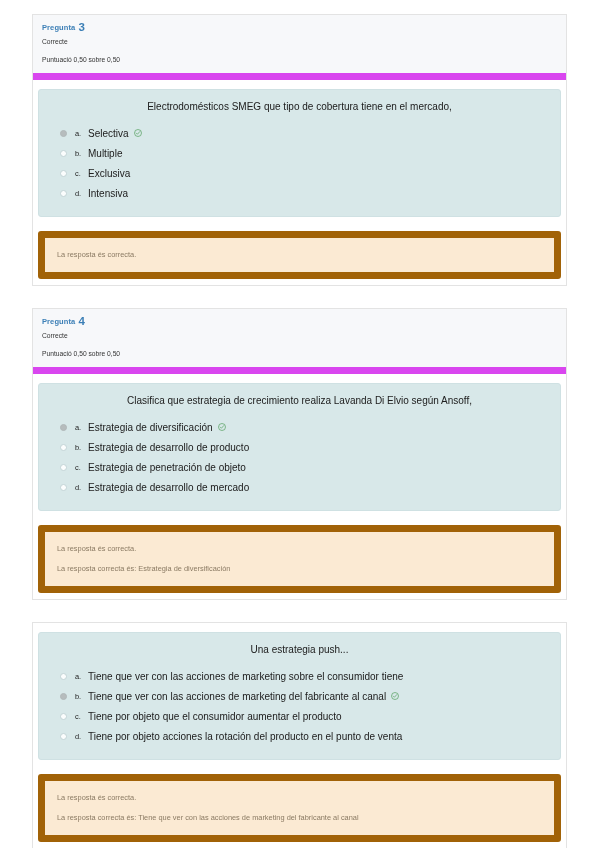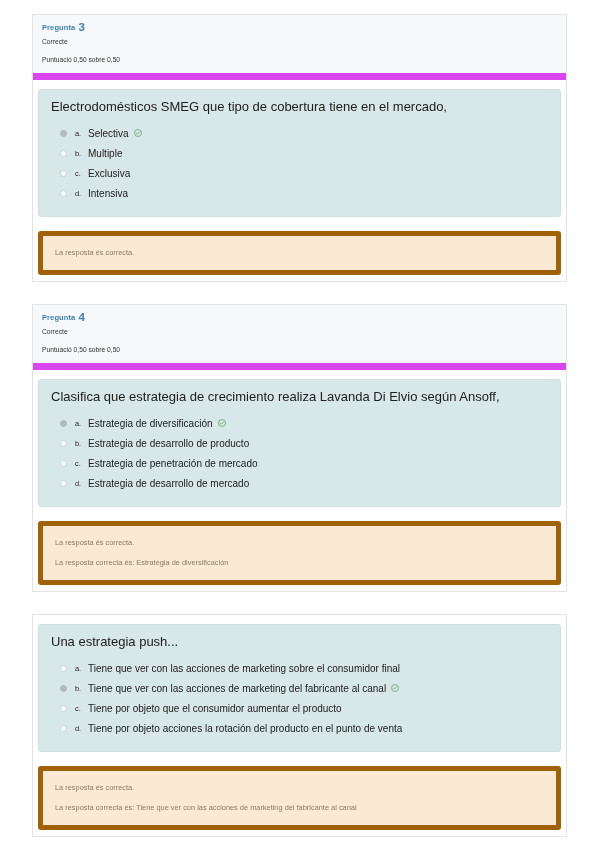--- a/index.html
+++ b/index.html
@@ -55,24 +55,25 @@
     padding-top: 7px;
   }
   .q-body {
     background: #d8e8e9;
     border: 1px solid #cfe1e3;
     border-radius: 3px;
     margin: 9px 5px 0 5px;
     padding: 11px 12px 13px 12px;
   }
   .q-text {
-    font-size: 13px;
+    font-size: 10px;
     color: #202020;
     line-height: 12px;
     padding-bottom: 7px;
+    text-align: center;
   }
   .answers {
     padding-top: 3px;
   }
   .answer-row {
     display: flex;
     align-items: center;
     padding: 4.5px 0 4.5px 9px;
   }
   .radio {
@@ -99,21 +100,21 @@
     color: #202020;
     line-height: 11px;
   }
   .check-icon {
     display: inline-block;
     margin-left: 5px;
     vertical-align: -2px;
   }
   .feedback {
     background: #fbead3;
-    border: 5px solid #a16207;
+    border: 7px solid #a16207;
     border-radius: 3px;
     margin: 14px 5px 6px 5px;
     padding: 11px 12px 12px 12px;
   }
   .fb-line {
     font-size: 7.4px;
     color: #8a7a63;
     line-height: 11px;
   }
   .fb-line + .fb-line {
@@ -183,42 +184,42 @@
               </svg>
             </div>
             <div class="answer-row">
               <span class="radio"></span>
               <span class="ans-letter">b.</span>
               <span class="ans-text">Estrategia de desarrollo de producto</span>
             </div>
             <div class="answer-row">
               <span class="radio"></span>
               <span class="ans-letter">c.</span>
-              <span class="ans-text">Estrategia de penetración de mercado</span>
+              <span class="ans-text">Estrategia de penetración de objeto</span>
             </div>
             <div class="answer-row">
               <span class="radio"></span>
               <span class="ans-letter">d.</span>
               <span class="ans-text">Estrategia de desarrollo de mercado</span>
             </div>
           </div>
         </div>
         <div class="feedback">
           <div class="fb-line">La resposta és correcta.</div>
           <div class="fb-line">La resposta correcta és: Estrategia de diversificación</div>
         </div>
       </div>
       <div class="question-card">
         <div class="q-body">
           <div class="q-text">Una estrategia push...</div>
           <div class="answers">
             <div class="answer-row">
               <span class="radio"></span>
               <span class="ans-letter">a.</span>
-              <span class="ans-text">Tiene que ver con las acciones de marketing sobre el consumidor final</span>
+              <span class="ans-text">Tiene que ver con las acciones de marketing sobre el consumidor tiene</span>
             </div>
             <div class="answer-row">
               <span class="radio selected"></span>
               <span class="ans-letter">b.</span>
               <span class="ans-text">Tiene que ver con las acciones de marketing del fabricante al canal</span>
               <svg width="8" height="8" viewBox="0 0 16 16" class="check-icon">
                 <circle cx="8" cy="8" r="7" fill="none" stroke="#4c9a55" stroke-width="1.3"></circle>
                 <path d="M4.6 8.2 L6.9 10.5 L11.4 5.3" fill="none" stroke="#4c9a55" stroke-width="1.3" stroke-linecap="round" stroke-linejoin="round"></path>
               </svg>
             </div>

